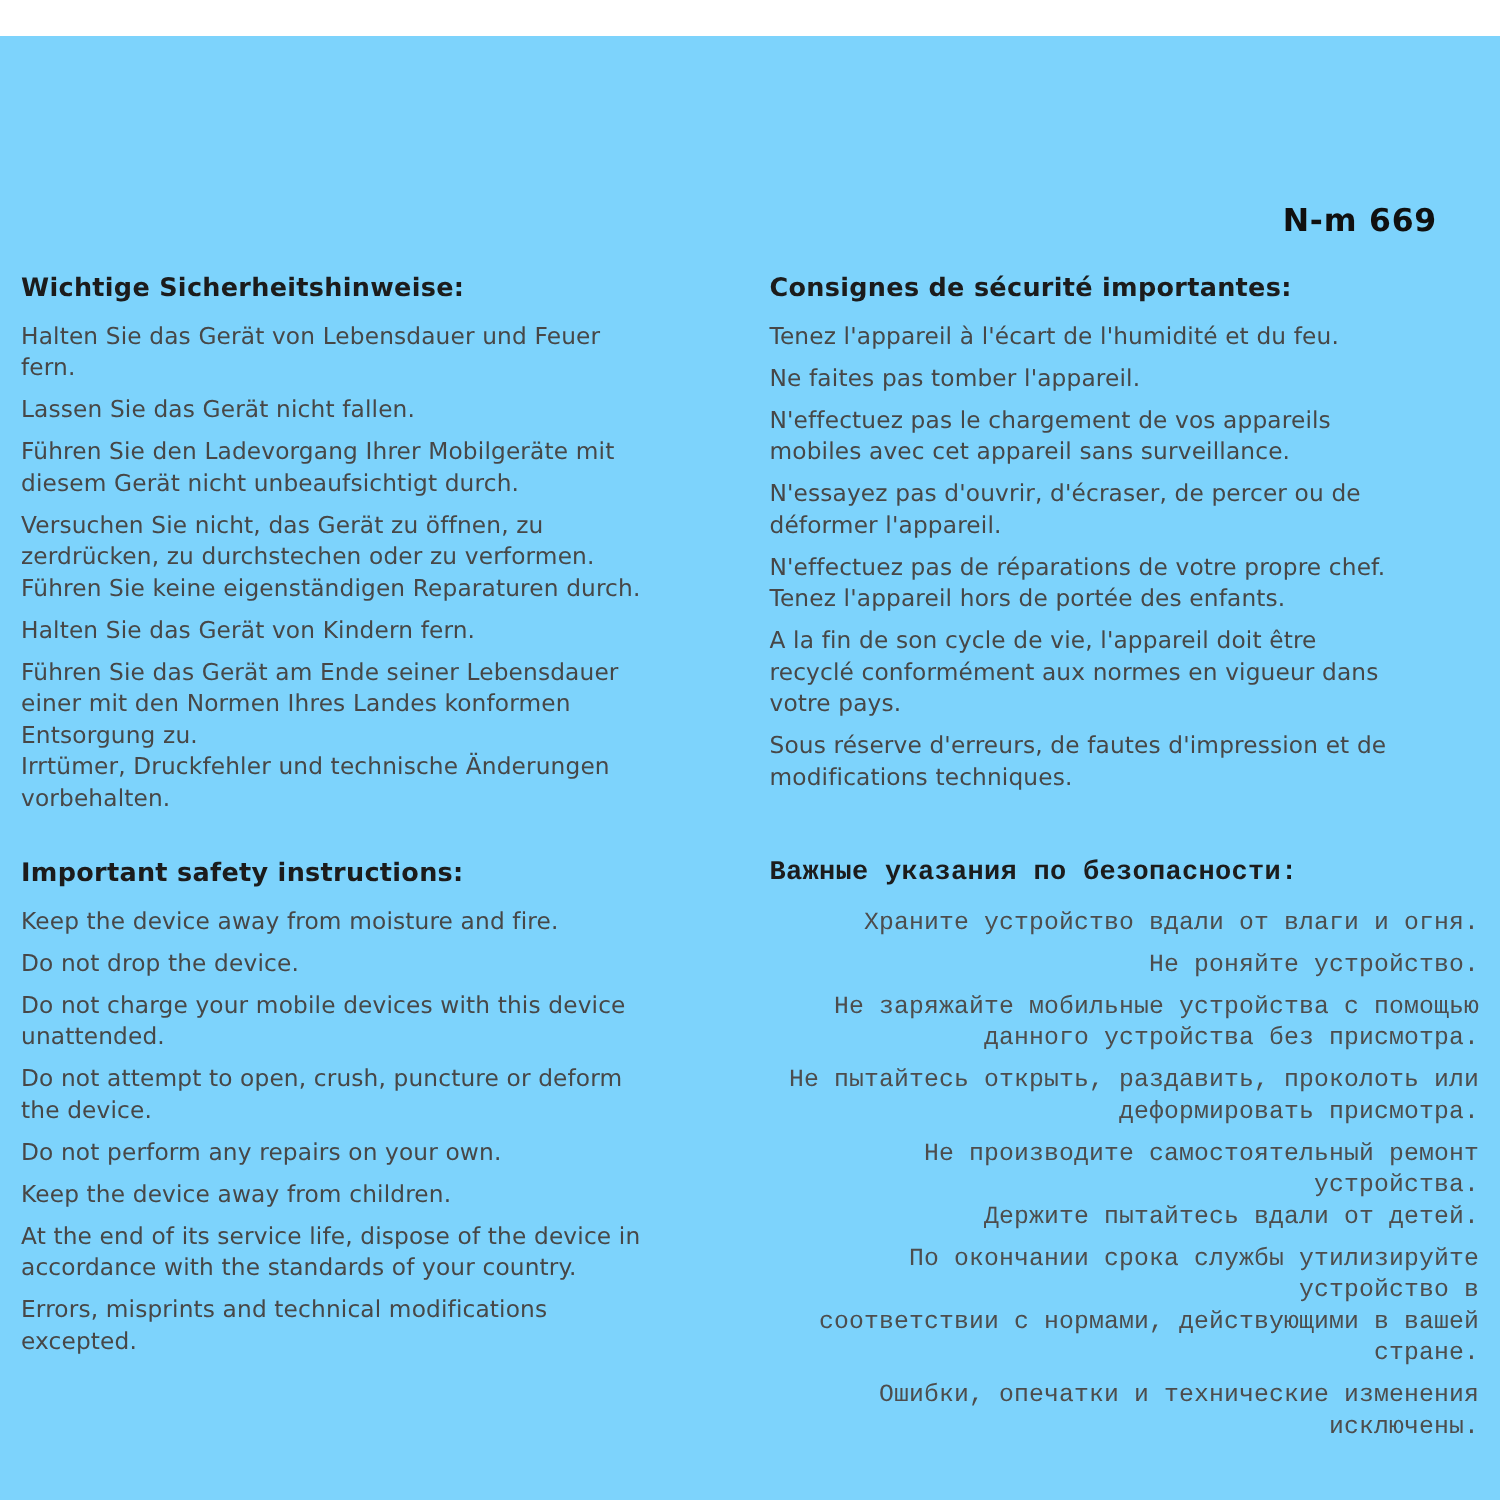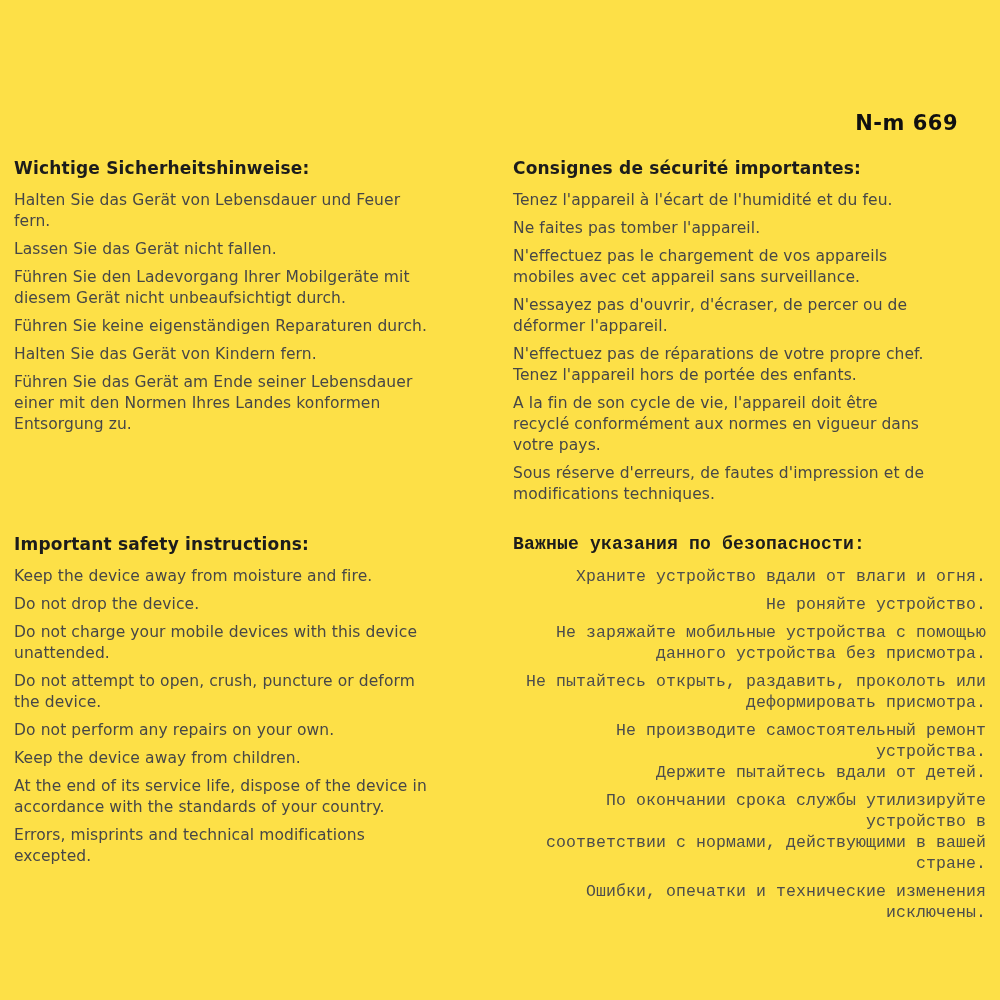--- a/index.html
+++ b/index.html
@@ -10,21 +10,22 @@
   body {
     width: 1000px;
     height: 1000px;
     position: relative;
     font-family: "DejaVu Sans", sans-serif;
     overflow: hidden;
   }
   .page {
     position: absolute;
     inset: 0;
-    background: #fde047;
+    background: #7dd3fc;
+    margin-top: 24px;
   }
   .model-number {
     position: absolute;
     top: 111px;
     right: 42px;
     font-size: 21px;
     font-weight: bold;
     color: #101010;
     letter-spacing: 0.5px;
   }
@@ -80,25 +81,29 @@
 
   <div class="content">
 
     <div class="section section-de">
       <h2>Wichtige Sicherheitshinweise:</h2>
       <p>Halten Sie das Gerät von Lebensdauer und Feuer
 fern.</p>
       <p>Lassen Sie das Gerät nicht fallen.</p>
       <p>Führen Sie den Ladevorgang Ihrer Mobilgeräte mit
 diesem Gerät nicht unbeaufsichtigt durch.</p>
+      <p class="flush">Versuchen Sie nicht, das Gerät zu öffnen, zu
+zerdrücken, zu durchstechen oder zu verformen.</p>
       <p>Führen Sie keine eigenständigen Reparaturen durch.</p>
       <p>Halten Sie das Gerät von Kindern fern.</p>
       <p class="flush">Führen Sie das Gerät am Ende seiner Lebensdauer
 einer mit den Normen Ihres Landes konformen
 Entsorgung zu.</p>
+      <p>Irrtümer, Druckfehler und technische Änderungen
+vorbehalten.</p>
     </div>
 
     <div class="section section-fr">
       <h2>Consignes de sécurité importantes:</h2>
       <p>Tenez l'appareil à l'écart de l'humidité et du feu.</p>
       <p>Ne faites pas tomber l'appareil.</p>
       <p>N'effectuez pas le chargement de vos appareils
 mobiles avec cet appareil sans surveillance.</p>
       <p>N'essayez pas d'ouvrir, d'écraser, de percer ou de
 déformer l'appareil.</p>

